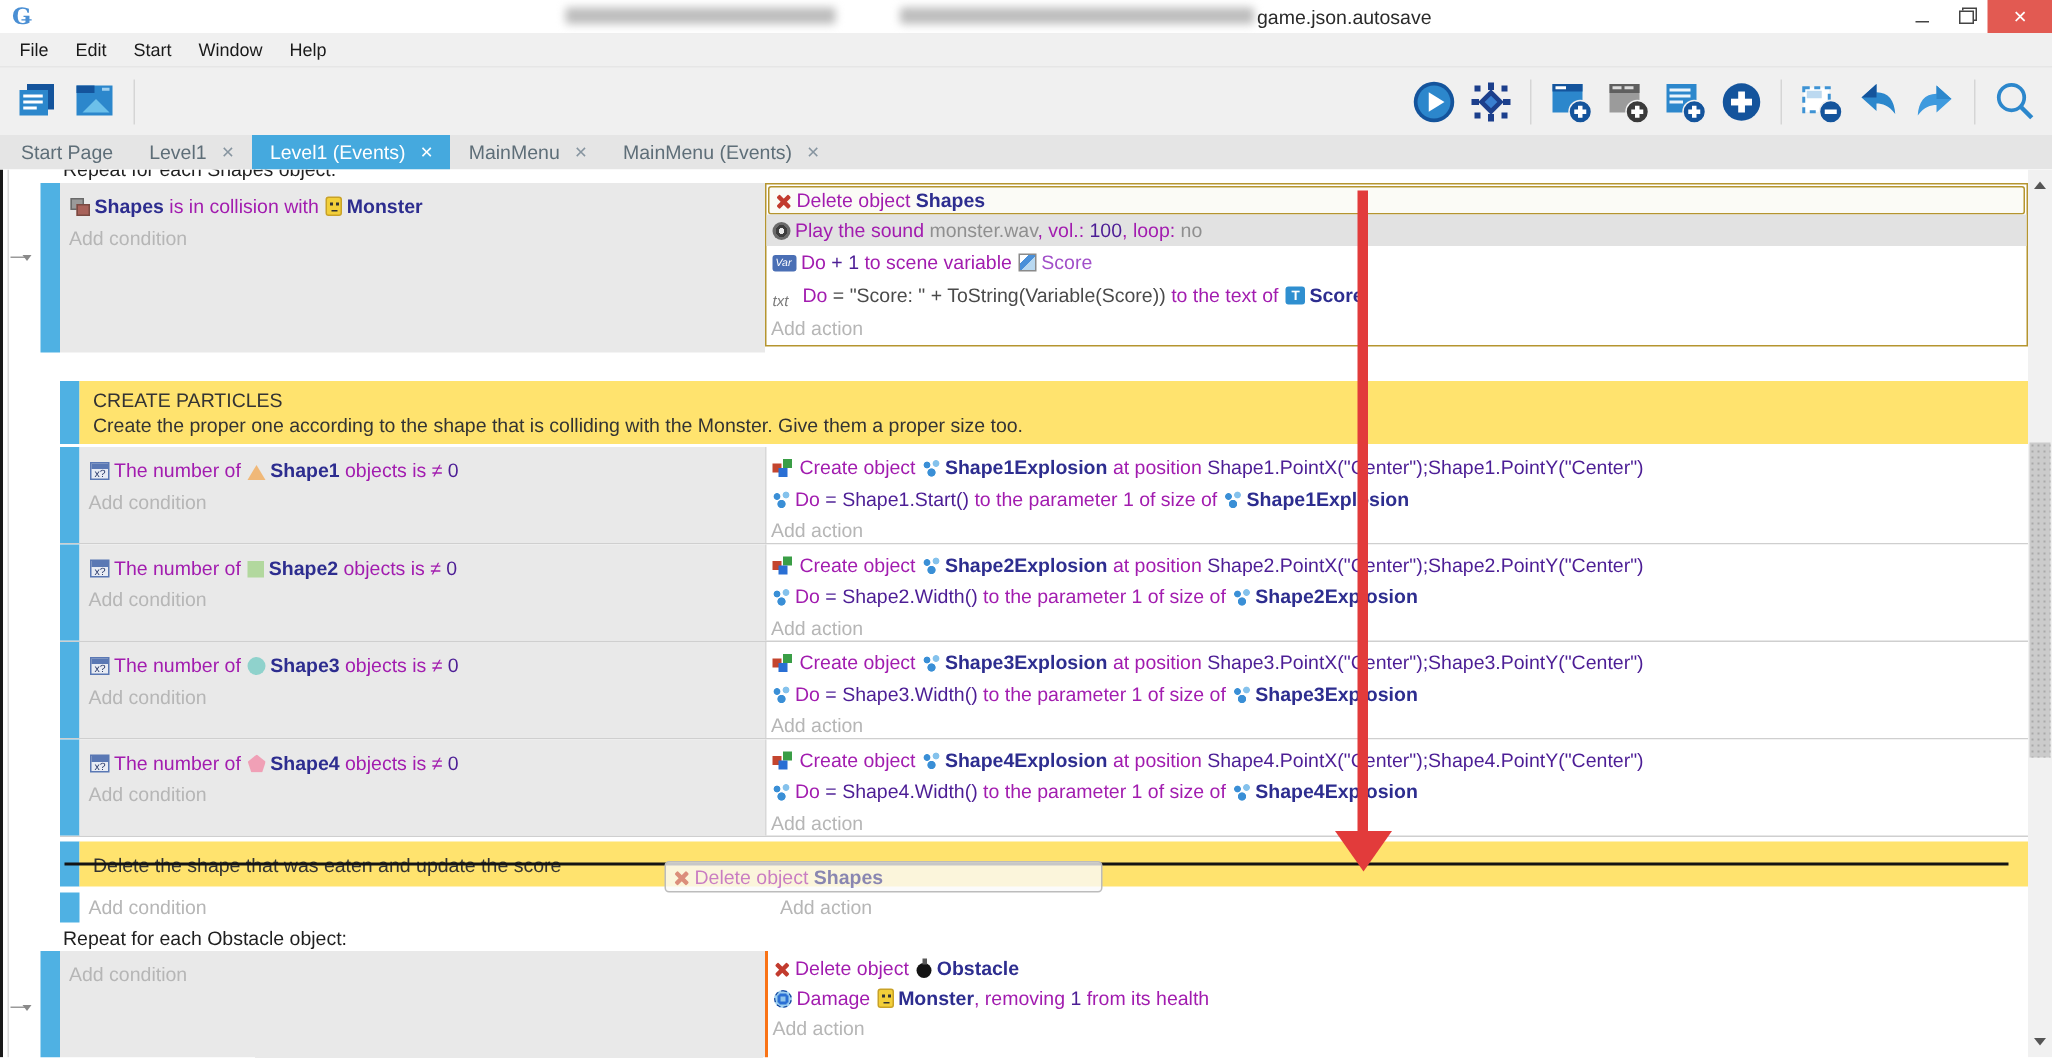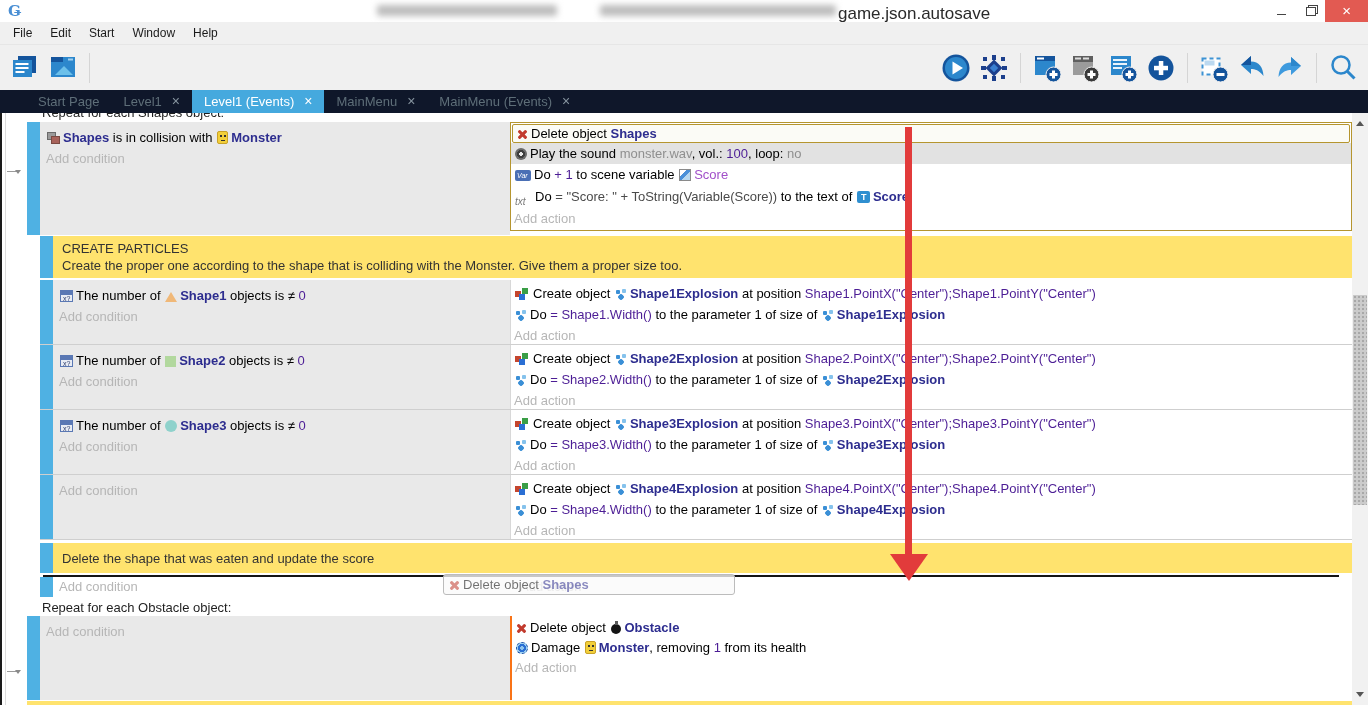--- a/index.html
+++ b/index.html
@@ -5,41 +5,41 @@
 html,body{margin:0;padding:0}
 body{width:1368px;height:705px;overflow:hidden;background:#fff;
      font-family:"Liberation Sans",sans-serif;font-size:13px;color:#1f1f1f}
 
 
 .titlebar{height:22px;background:#fff;position:relative;display:flex;align-items:center}
 .logo{margin-left:8px;font-weight:bold;font-size:15px;color:#4a8fd4;font-family:"DejaVu Serif",serif}
 .logo::before{content:"\01E4"}
 .redact{position:absolute;top:5px;height:11px;background:#bdbdbd;filter:blur(3px);border-radius:2px}
 .r1{left:377px;width:180px}.r2{left:600px;width:236px}
-.titletext{position:absolute;left:838px;top:4px;font-size:17px;color:#2a2a2a}
+.titletext{position:absolute;left:838px;top:4px;font-size:13px;color:#2a2a2a}
 .wbtns{position:absolute;right:0;top:0;display:flex;height:22px}
 .wbtn{width:29px;height:22px;display:flex;align-items:center;justify-content:center;background:none;border:0;padding:0}
 .wbtn.min i{width:9px;height:1px;background:#444;margin-top:7px}
 .wbtn.rest i{width:8px;height:7px;border:1px solid #444;background:#fff;box-shadow:2px -2px 0 -1px #fff,2px -2px 0 0 #444}
 .wbtn.close{width:43px;background:#e25a52}
 .wbtn.close i::before{content:"\00D7";color:#fff;font-size:15px;line-height:1}
 
 
 .menubar{height:22px;background:#f0f0f0;display:flex;align-items:center;padding-left:4px}
 .menuitem{padding:0 9px;font-size:12px;line-height:22px;color:#1a1a1a}
 
 
 .toolbar{height:46px;background:#f0f0f0;display:flex;align-items:center;border-top:1px solid #e6e6e6;box-sizing:border-box}
 .tbtn{width:34px;height:36px;display:flex;align-items:center;justify-content:center;background:none;border:0;padding:0}
 .tsep{width:1px;height:30px;background:#d5d5d5;margin:0 5px}
 .tleft{display:flex;align-items:center;padding-left:8px;gap:4px}
 .tright{margin-left:auto;display:flex;align-items:center;gap:4px;padding-right:8px}
 
 
-.tabbar{height:23px;background:#0f172a;display:flex;align-items:stretch;padding-left:26px}
+.tabbar{height:23px;background:#e5e5e5;display:flex;align-items:stretch;padding-left:2px}
 .tab{display:flex;align-items:center;gap:10px;padding:0 12px;font-size:13px;color:#5e6e78;cursor:default}
 .tab.active{background:#45a9de;color:#fff}
 .tclose::before{content:"\00D7";font-size:14px;color:#8795a0;line-height:1}
 .tab.active .tclose::before{color:#fff}
 
 
 .sheet{position:relative;height:592px;background:#fff;overflow:hidden}
 .lstrip{position:absolute;left:0;top:0;width:2px;height:592px;background:#1a1a1a}
 .gline{position:absolute;left:5px;top:0;width:1px;height:592px;background:#dcdcdc}
 .tmark{position:absolute;left:7px;width:12px;border-top:1px solid #9a9a9a}
@@ -54,21 +54,21 @@
 .ph{color:#b6b6b6}
 
 .ev1{display:flex;height:113px}
 .ev1cond{width:470px;background:#e9e9e9;flex:none;padding-top:5px;box-sizing:border-box}
 .ev1acts{flex:1;border:1px solid #b5952f;height:107px;background:#fff}
 .ev1acts .erow{padding-left:3px}
 .ev1acts .sel{height:17px;line-height:17px;border:1px solid #b5952f;background:#fbfbf6;border-radius:2px;margin:1px 1px 0 1px}
 .ev1acts .gray{background:#e2e2e2}
 .ev1acts .r4{height:23px;line-height:23px}
 
-.c1{display:flex;margin-left:13px;margin-top:1px;height:42px}
+.c1{display:flex;margin-left:13px;margin-top:19px;height:42px}
 .c2{display:flex;margin-left:13px;margin-top:3px;height:30px}
 .cbody{flex:1;background:#ffe36e;color:#333;padding:4px 0 0 9px;box-sizing:border-box}
 .cbody div{line-height:17px}
 .c2 .cbody{padding-top:7px}
 
 #shape-events{margin-top:2px}
 .sub{display:flex;margin-left:13px;height:64px;border-bottom:1px solid #cfcfcf;background:#fff}
 .subcond{width:457px;background:#e9e9e9;flex:none;padding-top:5px;box-sizing:border-box}
 .subacts{flex:1;border-left:1px solid #d8d8d8;padding-top:3px}
 .subacts .erow{padding-left:3px}
@@ -94,21 +94,21 @@
            border-right:19px solid transparent;border-top:27px solid #e23b3b;z-index:8;pointer-events:none}
 
 .scroll{position:absolute;right:0;top:0;width:16px;height:592px;background:#f1f1f1;z-index:7}
 .sarrow{position:absolute;left:4px;width:0;height:0;border-left:4px solid transparent;border-right:4px solid transparent}
 .sup{top:8px;border-bottom:5px solid #555}
 .sdown{bottom:8px;border-top:5px solid #555}
 .sthumb{position:absolute;left:1px;top:182px;width:14px;height:210px;background-color:#cbcbcb;
         background-image:radial-gradient(#a8a8a8 1px,transparent 1px);background-size:4px 4px}
 
 
-.seg.t{color:#000000}
+.seg.t{color:#a21caf}
 .seg.obj{color:#2d2d8f;font-weight:bold}
 .seg.expr,.seg.num{color:#4c1d95}
 .seg.param{color:#8f8f8f}
 .seg.var{color:#a14fc9}
 .seg.dim{color:#4a4a4a}
 
 
 .icon{display:inline-block;vertical-align:-2px;margin:0 3px 0 1px}
 .i-collision{width:13px;height:12px;position:relative}
 .i-collision::before{content:"";position:absolute;left:0;top:0;width:7px;height:6px;background:#9a9a9a;border:1px solid #6a6a6a}
@@ -348,21 +348,21 @@
 
     <div id="shape-events">
         <div class="sub">
     <div class="bar"></div>
     <div class="subcond">
       <div class="erow"><span class="icon i-count"></span><span class="seg t">The number of </span><span class="icon i-shape1"></span><span class="seg obj">Shape1</span><span class="seg t"> objects is </span><span class="seg t">≠ </span><span class="seg num">0</span></div>
       <div class="erow ph">Add condition</div>
     </div>
     <div class="subacts">
       <div class="erow"><span class="icon i-create"></span><span class="seg t">Create object </span><span class="icon i-particles"></span><span class="seg obj">Shape1Explosion</span><span class="seg t"> at position </span><span class="seg expr">Shape1.PointX("Center");Shape1.PointY("Center")</span></div>
-      <div class="erow"><span class="icon i-particles"></span><span class="seg t">Do </span><span class="seg expr">= Shape1.Width()</span><span class="seg t"> to the parameter 1 of size of </span><span class="icon i-particles"></span><span class="seg obj">Shape1Explosion</span></div>
+      <div class="erow"><span class="icon i-particles"></span><span class="seg t">Do </span><span class="seg expr">= Shape1.Start()</span><span class="seg t"> to the parameter 1 of size of </span><span class="icon i-particles"></span><span class="seg obj">Shape1Explosion</span></div>
       <div class="erow ph">Add action</div>
     </div>
   </div>
         <div class="sub">
     <div class="bar"></div>
     <div class="subcond">
       <div class="erow"><span class="icon i-count"></span><span class="seg t">The number of </span><span class="icon i-shape2"></span><span class="seg obj">Shape2</span><span class="seg t"> objects is </span><span class="seg t">≠ </span><span class="seg num">0</span></div>
       <div class="erow ph">Add condition</div>
     </div>
     <div class="subacts">
@@ -379,20 +379,21 @@
     </div>
     <div class="subacts">
       <div class="erow"><span class="icon i-create"></span><span class="seg t">Create object </span><span class="icon i-particles"></span><span class="seg obj">Shape3Explosion</span><span class="seg t"> at position </span><span class="seg expr">Shape3.PointX("Center");Shape3.PointY("Center")</span></div>
       <div class="erow"><span class="icon i-particles"></span><span class="seg t">Do </span><span class="seg expr">= Shape3.Width()</span><span class="seg t"> to the parameter 1 of size of </span><span class="icon i-particles"></span><span class="seg obj">Shape3Explosion</span></div>
       <div class="erow ph">Add action</div>
     </div>
   </div>
         <div class="sub">
     <div class="bar"></div>
     <div class="subcond">
+      <div class="erow"><span class="icon i-count"></span><span class="seg t">The number of </span><span class="icon i-shape4"></span><span class="seg obj">Shape4</span><span class="seg t"> objects is </span><span class="seg t">≠ </span><span class="seg num">0</span></div>
       <div class="erow ph">Add condition</div>
     </div>
     <div class="subacts">
       <div class="erow"><span class="icon i-create"></span><span class="seg t">Create object </span><span class="icon i-particles"></span><span class="seg obj">Shape4Explosion</span><span class="seg t"> at position </span><span class="seg expr">Shape4.PointX("Center");Shape4.PointY("Center")</span></div>
       <div class="erow"><span class="icon i-particles"></span><span class="seg t">Do </span><span class="seg expr">= Shape4.Width()</span><span class="seg t"> to the parameter 1 of size of </span><span class="icon i-particles"></span><span class="seg obj">Shape4Explosion</span></div>
       <div class="erow ph">Add action</div>
     </div>
   </div>
       </div>
 

